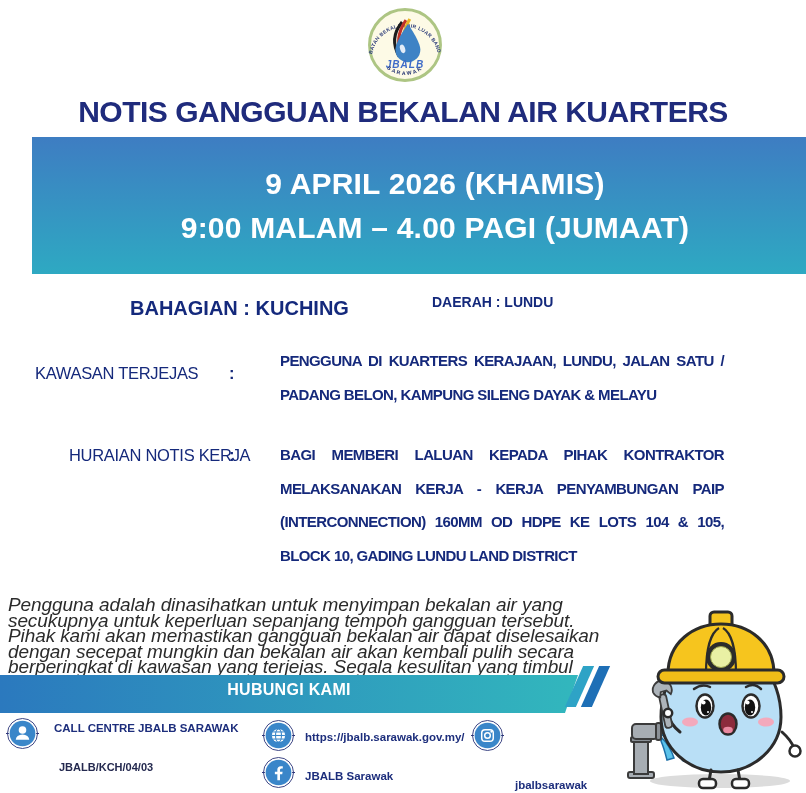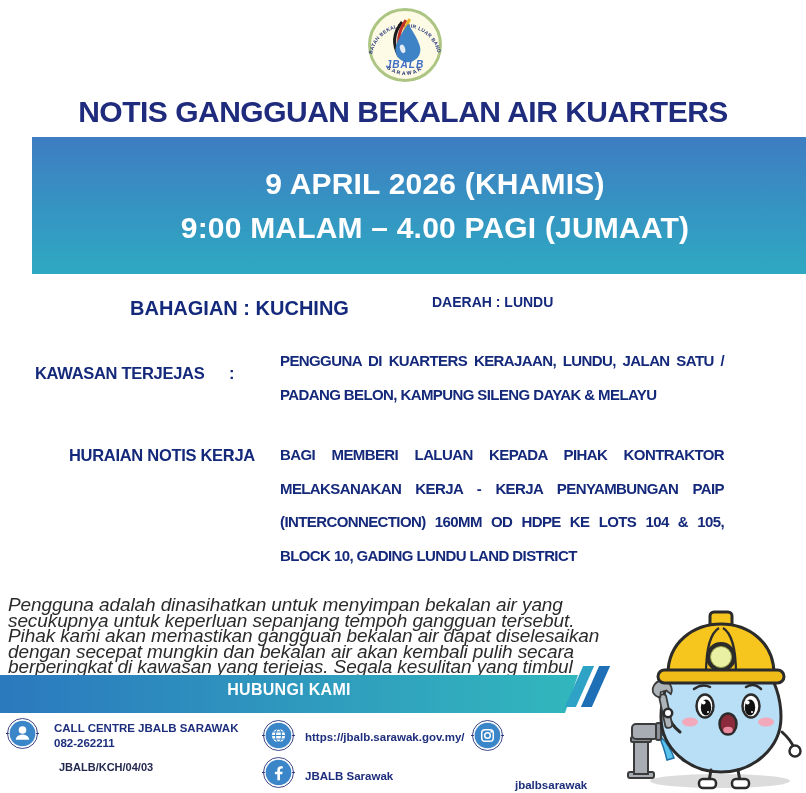--- a/index.html
+++ b/index.html
@@ -17,21 +17,21 @@
   .banner{
     position:absolute;left:0;top:137px;width:806px;height:137px;
     background:linear-gradient(180deg,#3e7dc2 0%,#2ea9c2 100%);
     display:flex;flex-direction:column;align-items:center;justify-content:center;
     color:#ffffff;font-weight:bold;font-size:30px;line-height:44px;letter-spacing:0.2px;margin-left:32px;
   }
   
   .bahagian{position:absolute;left:130px;top:297px;font-size:20px;font-weight:bold;color:#14297c;white-space:nowrap;}
   .daerah{position:absolute;left:432px;top:294px;font-size:14px;font-weight:bold;color:#14297c;white-space:nowrap;}
   
-  .detail-label{position:absolute;left:35px;width:195px;font-size:16.5px;font-weight:bold;color:#15297b;letter-spacing:-0.3px;white-space:nowrap;}
+  .detail-label{position:absolute;left:35px;width:195px;font-size:16.5px;font-weight:normal;color:#15297b;letter-spacing:-0.3px;white-space:nowrap;}
   .detail-colon{position:absolute;left:229px;font-size:16.5px;font-weight:bold;color:#15297b;}
   .detail-value{
     position:absolute;left:280px;width:444px;font-size:15px;font-weight:bold;color:#15297b;
     letter-spacing:-0.6px;line-height:33.5px;text-align:justify;text-align-last:left;
   }
   .row-kawasan-label{top:364px;}
   .row-kawasan-colon{top:364px;}
   .row-kawasan-value{top:344px;}
   .row-huraian-label{top:446px;margin-left:34px;}
   .row-huraian-colon{top:446px;}
@@ -117,21 +117,20 @@
   <svg class="icon-svg" style="left:6px;top:717px;" viewBox="0 0 40 40">
     <circle cx="20" cy="20" r="18.2" fill="none" stroke="#2a3478" stroke-width="1.1"></circle>
     <line x1="0" y1="20" x2="3.5" y2="20" stroke="#2a3478" stroke-width="1.2"></line>
     <line x1="36.5" y1="20" x2="40" y2="20" stroke="#2a3478" stroke-width="1.2"></line>
     <circle cx="20" cy="20" r="15.6" fill="#3a86c9"></circle>
     <circle cx="20" cy="15.8" r="4.6" fill="#ffffff"></circle>
     <path d="M11.8,27.6 a8.2,6.4 0 0 1 16.4,0 z" fill="#ffffff"></path>
   </svg>
   <div class="foot-text call-block">
     <div>CALL CENTRE JBALB SARAWAK</div>
-    <div>082-262211</div>
   </div>
   <div class="foot-text ref-code">JBALB/KCH/04/03</div>
 
   <svg class="icon-svg" style="left:262px;top:719px;" viewBox="0 0 40 40">
     <circle cx="20" cy="20" r="18.2" fill="none" stroke="#2a3478" stroke-width="1.1"></circle>
     <line x1="0" y1="20" x2="3.5" y2="20" stroke="#2a3478" stroke-width="1.2"></line>
     <line x1="36.5" y1="20" x2="40" y2="20" stroke="#2a3478" stroke-width="1.2"></line>
     <circle cx="20" cy="20" r="15.6" fill="#3a86c9"></circle>
     <circle cx="20" cy="20" r="8" fill="#ffffff"></circle>
     <ellipse cx="20" cy="20" rx="3.6" ry="8" fill="none" stroke="#3a86c9" stroke-width="1.3"></ellipse>

